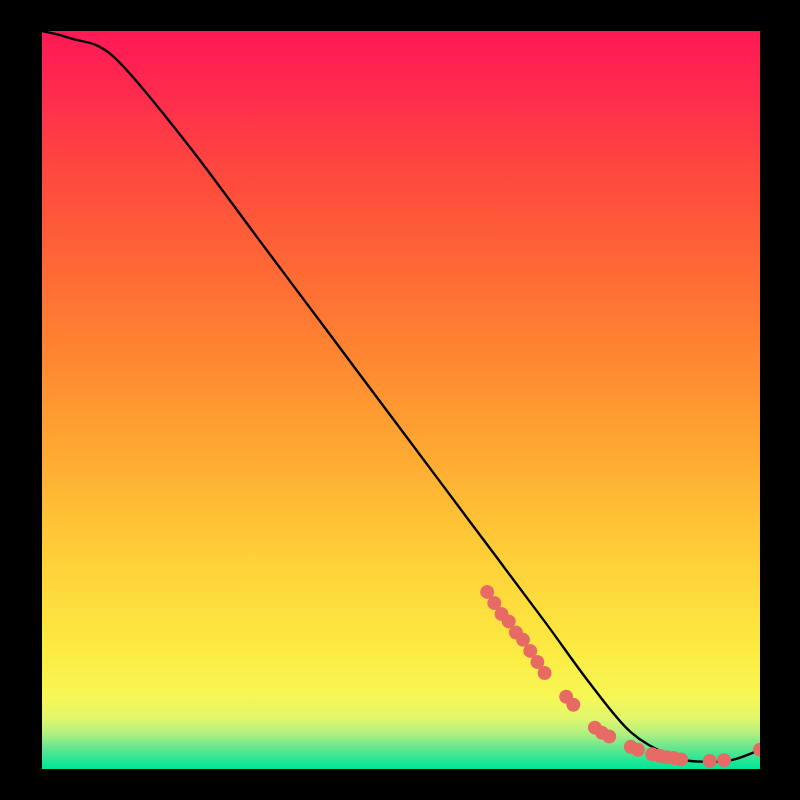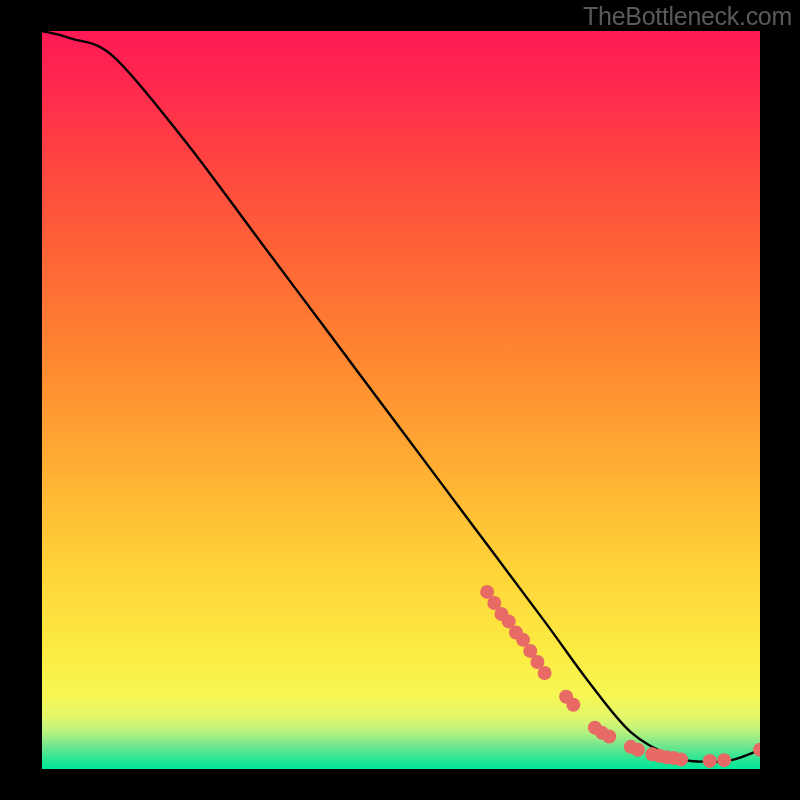--- a/index.html
+++ b/index.html
@@ -51,21 +51,20 @@
   svg.curve {
     position: absolute;
     left: 0; top: 0;
     width: 100%; height: 100%;
   }
 </style>
 </head>
 <body>
 
 <div class="canvas">
-  <div class="attribution">TheBottleneck.com</div>
   <div class="plot-area">
     <div class="gradient-bg"></div>
     <svg class="curve" viewBox="0 0 718 738" preserveAspectRatio="none">
       <path id="curve-path" fill="none" stroke="#000000" stroke-width="2.4" stroke-linecap="round" stroke-linejoin="round" d="M 0.00 0.00 C 4.79 1.23, 16.75 3.07, 28.72 7.38 C 40.69 11.69, 52.65 8.61, 71.80 25.83 C 90.95 43.05, 119.67 80.57, 143.60 110.70 C 167.53 140.84, 191.47 174.66, 215.40 206.64 C 239.33 238.62, 263.27 270.60, 287.20 302.58 C 311.13 334.56, 335.07 366.54, 359.00 398.52 C 382.93 430.50, 406.87 462.48, 430.80 494.46 C 454.73 526.44, 483.45 564.57, 502.60 590.40 C 521.75 616.23, 531.32 630.99, 545.68 649.44 C 560.04 667.89, 574.40 688.31, 588.76 701.10 C 603.12 713.89, 619.87 721.27, 631.84 726.19 C 643.81 731.11, 650.99 730.13, 660.56 730.62 C 670.13 731.11, 679.71 731.11, 689.28 729.14 C 698.85 727.18, 713.21 720.53, 718.00 718.81"></path>
       <g id="markers">
           <circle cx="445.16" cy="560.88" r="7" fill="#e86a64"></circle>
           <circle cx="452.34" cy="571.95" r="7" fill="#e86a64"></circle>
           <circle cx="459.52" cy="583.02" r="7" fill="#e86a64"></circle>
           <circle cx="466.70" cy="590.40" r="7" fill="#e86a64"></circle>
           <circle cx="473.88" cy="601.47" r="7" fill="#e86a64"></circle>

